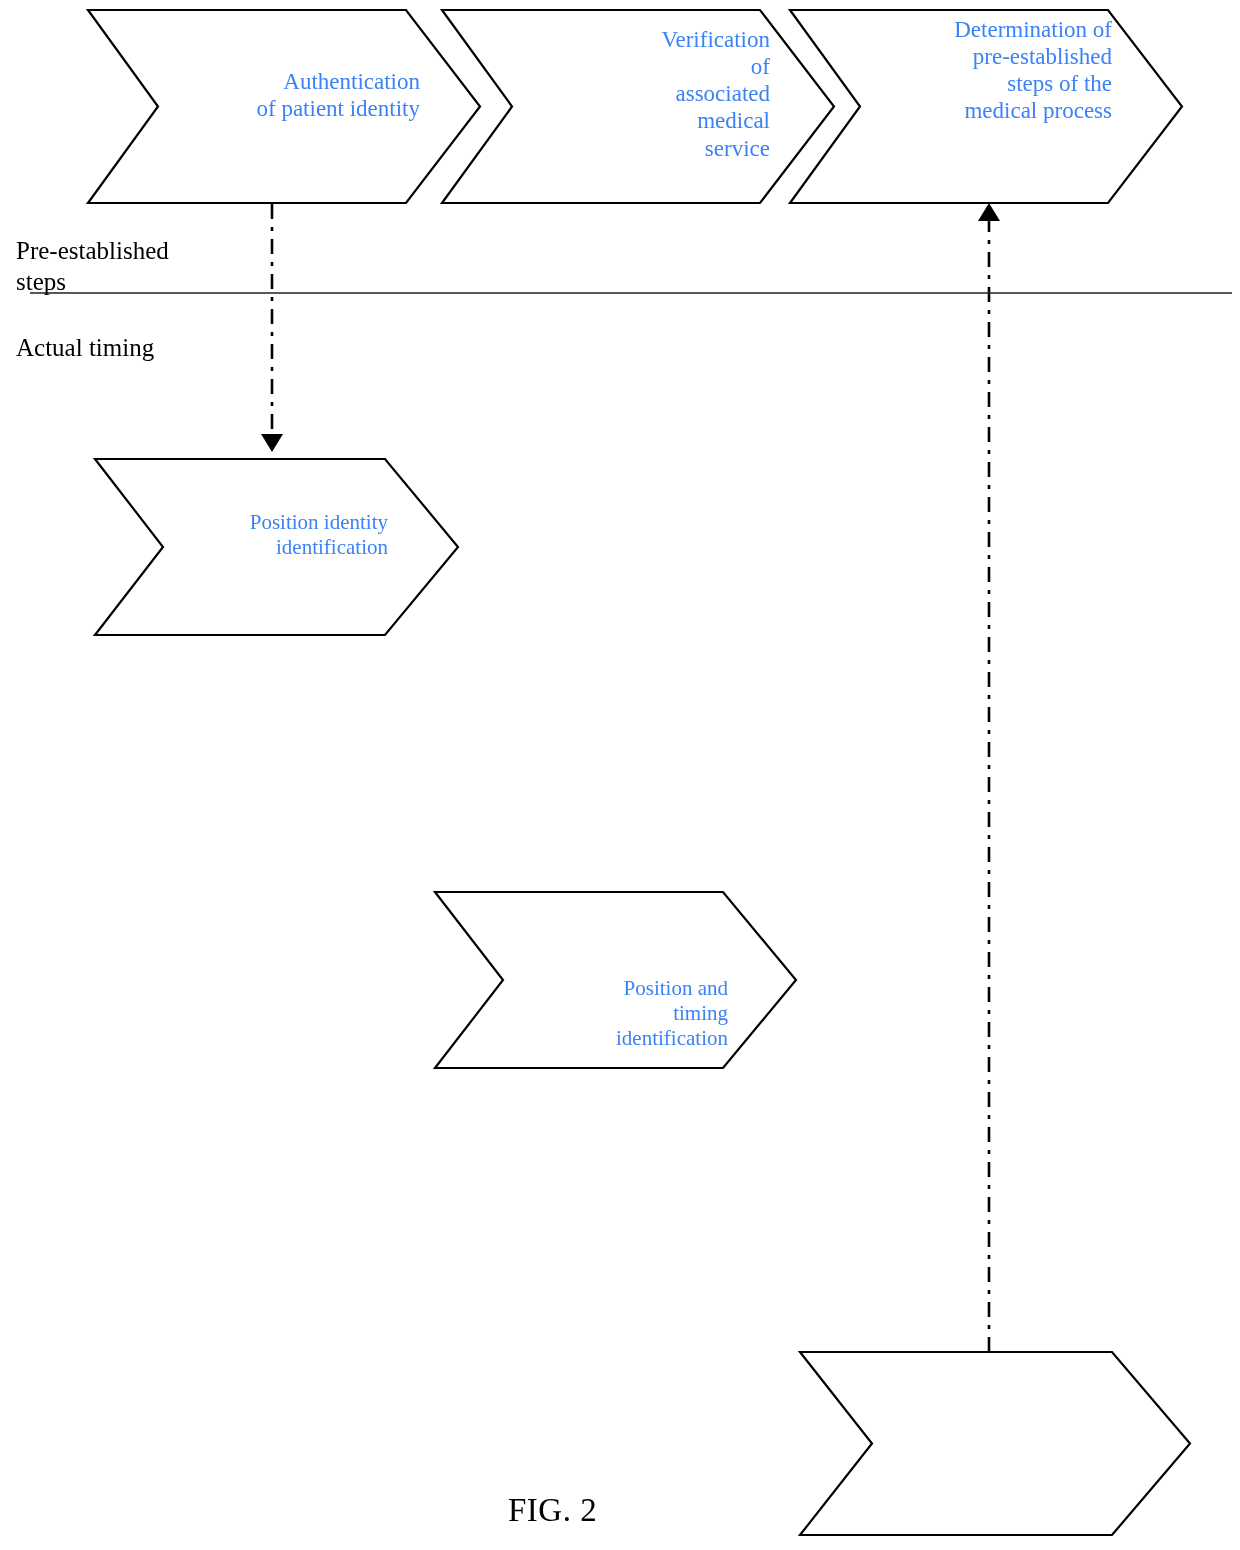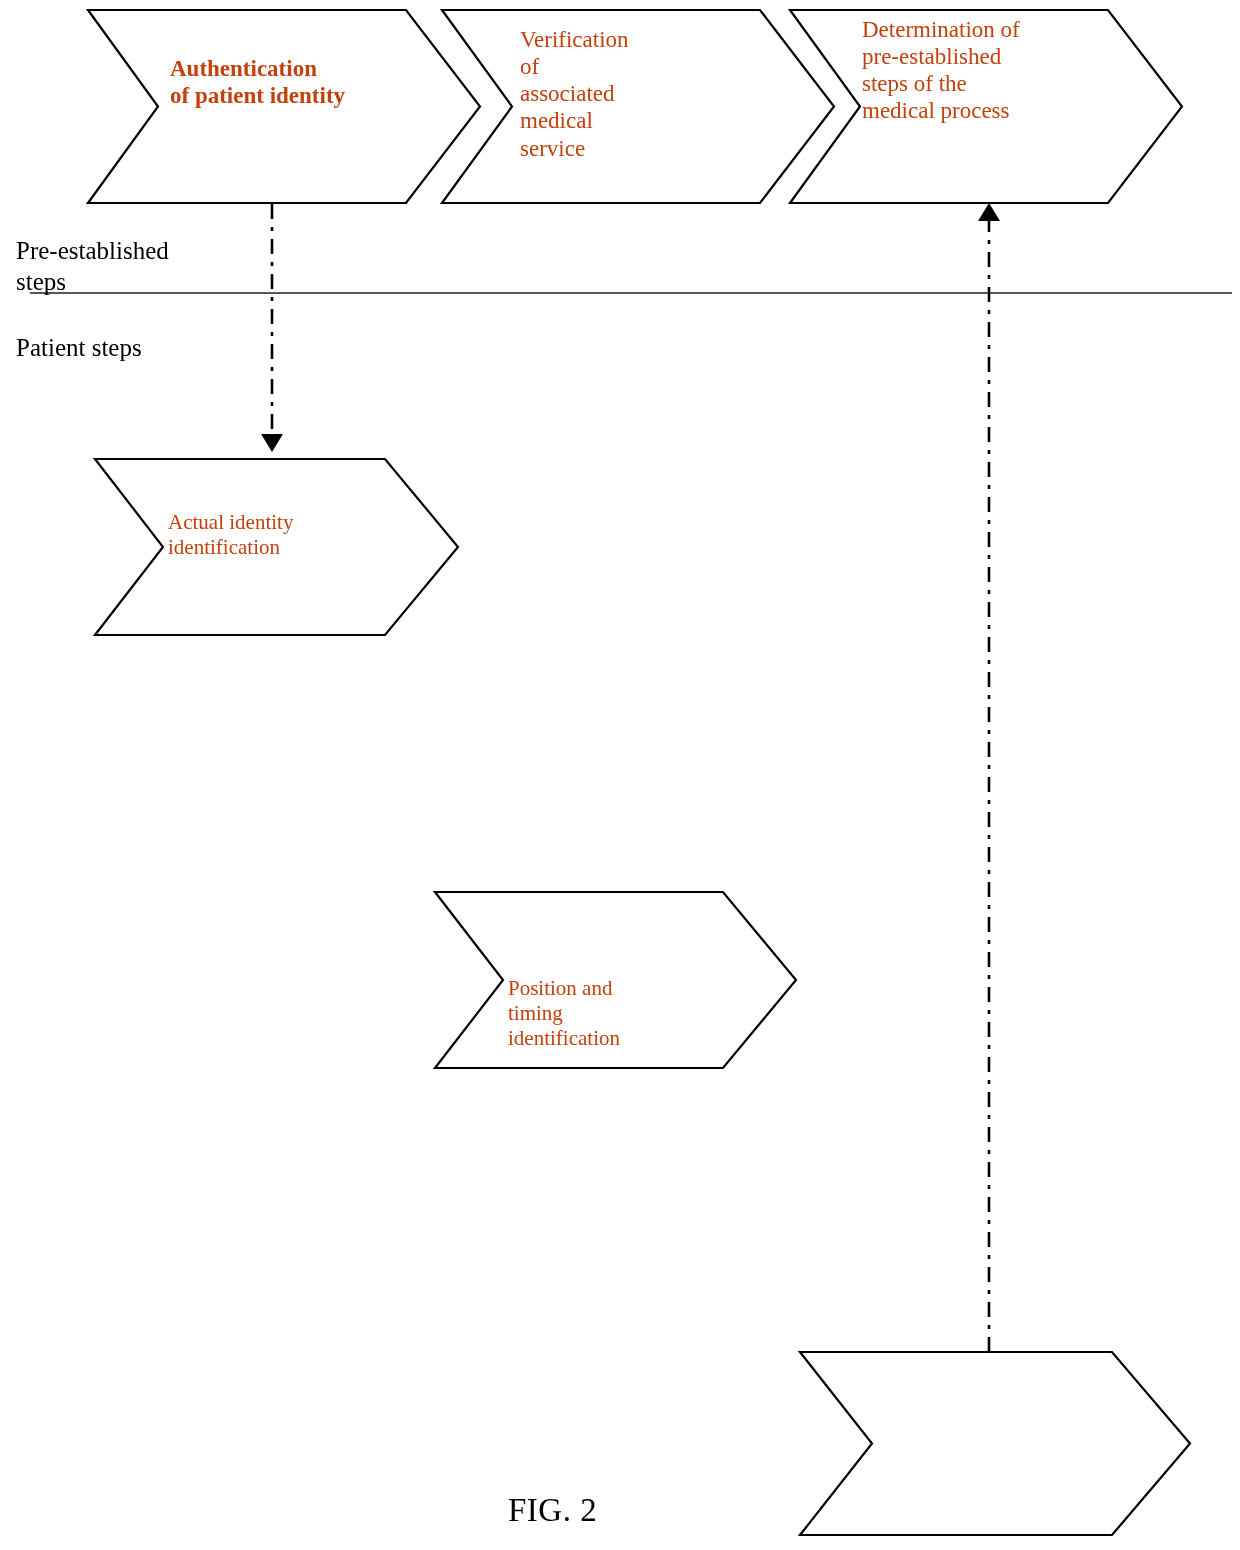--- a/index.html
+++ b/index.html
@@ -21,23 +21,23 @@
   }
   #figure-canvas {
     position: absolute;
     left: 0;
     top: 0;
     width: 1240px;
     height: 1550px;
   }
   .chevron-label {
     position: absolute;
-    text-align: left;
+    text-align: right;
     line-height: 1.18;
-    color: #c2410c;
+    color: #3b82f6;
     white-space: pre-line;
     pointer-events: none;
   }
   .size-lg { font-size: 23px; }
   .size-md { font-size: 21px; }
   .band-label {
     position: absolute;
     font-size: 25px;
     line-height: 1.22;
     color: #000000;
@@ -78,34 +78,34 @@
         <line x1="989" y1="1352" x2="989" y2="219" stroke="#000000" stroke-width="2.6" stroke-dasharray="15 8 4 8"></line>
         <polygon points="978,221 1000,221 989,203" fill="#000000"></polygon>
       </g>
     <g id="divider-layer">
         <line x1="30" y1="293" x2="1232" y2="293" stroke="#222222" stroke-width="1.4"></line>
       </g>
   </svg>
 
   <div class="band-label" id="band-label-0" style="left: 16px; top: 236px;">Pre-established
 steps</div>
-  <div class="band-label" id="band-label-1" style="left: 16px; top: 333px;">Patient steps</div>
+  <div class="band-label" id="band-label-1" style="left: 16px; top: 333px;">Actual timing</div>
 
-  <div class="chevron-label size-lg" id="node-label-0" style="left: 170px; top: 55px; width: 250px; font-weight: bold;">Authentication
+  <div class="chevron-label size-lg" id="node-label-0" style="left: 170px; top: 68px; width: 250px;">Authentication
 of patient identity</div>
   <div class="chevron-label size-lg" id="node-label-1" style="left: 520px; top: 26px; width: 250px;">Verification
 of
 associated
 medical
 service</div>
   <div class="chevron-label size-lg" id="node-label-2" style="left: 862px; top: 16px; width: 250px;">Determination of
 pre-established
 steps of the
 medical process</div>
-  <div class="chevron-label size-md" id="node-label-3" style="left: 168px; top: 510px; width: 220px;">Actual identity
+  <div class="chevron-label size-md" id="node-label-3" style="left: 168px; top: 510px; width: 220px;">Position identity
 identification</div>
   <div class="chevron-label size-md" id="node-label-4" style="left: 508px; top: 976px; width: 220px;">Position and
 timing
 identification</div>
 
   <div class="fig-caption" id="fig-caption" style="left: 508px; top: 1492px; text-align: center;">FIG. 2</div>
 
 </div>
 
 </body></html>

